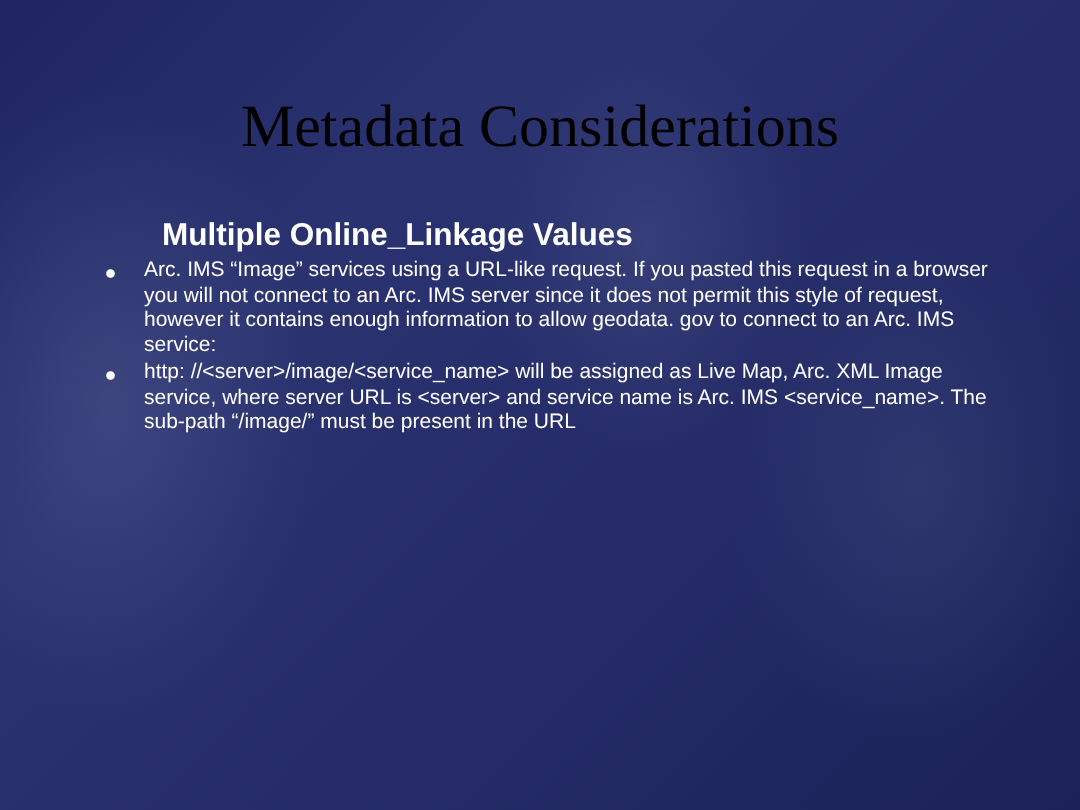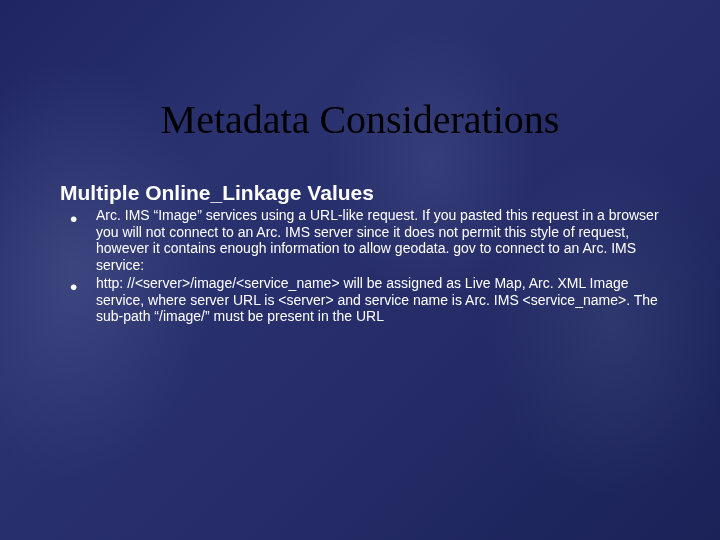--- a/index.html
+++ b/index.html
@@ -11,38 +11,39 @@
       radial-gradient(ellipse 150px 200px at 60% 30%, rgba(100,110,160,0.25), transparent 70%),
       radial-gradient(ellipse 180px 250px at 85% 60%, rgba(80,90,140,0.3), transparent 70%),
       linear-gradient(135deg, #1e2560 0%, #2a3270 30%, #252c68 60%, #1a2258 100%);
     font-family: Arial, Helvetica, sans-serif;
     color: #ffffff;
     position: relative;
   }
   .slide {
     width: 720px;
     height: 540px;
-    padding: 96px 55px 40px 55px;
+    padding: 60px 55px 40px 55px;
   }
   .title {
     font-family: "Times New Roman", Times, serif;
     font-size: 40px;
     font-weight: 400;
     color: #000000;
     text-align: center;
     margin-bottom: 38px;
   }
   .content {
     padding-left: 5px;
   }
   .subheading {
     font-size: 21px;
     font-weight: bold;
     color: #ffffff;
     margin-bottom: 2px;
+    margin-left: 48px;
   }
   ul {
     list-style: none;
     padding-left: 0;
   }
   li {
     font-size: 14px;
     line-height: 1.18;
     color: #ffffff;
     padding-left: 36px;

